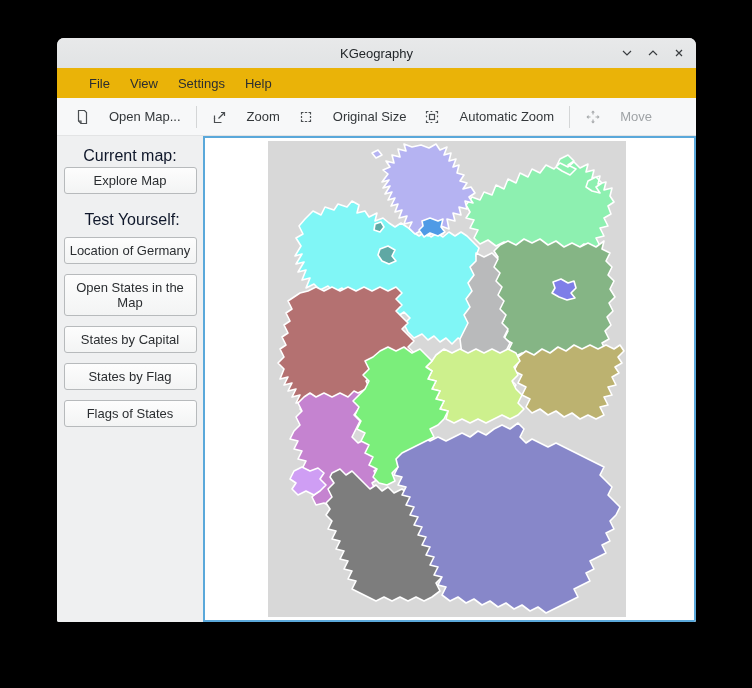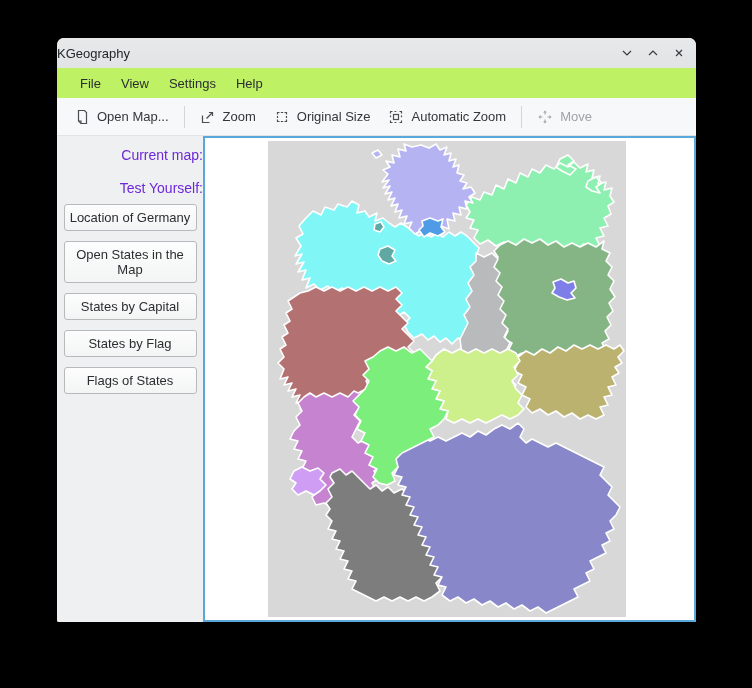--- a/index.html
+++ b/index.html
@@ -7,41 +7,41 @@
     width:752px;height:688px;background:#000;position:relative;overflow:hidden;
     font-family:"Liberation Sans", sans-serif;
   }
   .window{
     position:absolute;left:57px;top:38px;width:639px;height:584px;
     background:#eff0f1;border-radius:7px 7px 2px 2px;overflow:hidden;
     display:flex;flex-direction:column;
   }
   .titlebar{
     height:30px;background:linear-gradient(#e8e9ea,#e1e3e4);
-    display:flex;align-items:center;position:relative;
+    display:flex;align-items:center;justify-content:center;position:relative;
     flex:0 0 auto;
   }
   .title{font-size:13px;color:#23272a;}
   .win-controls{position:absolute;right:10px;top:0;height:30px;display:flex;align-items:center;gap:11px;}
   .win-btn{width:15px;height:15px;display:flex;align-items:center;justify-content:center;cursor:default;}
   .menubar{
-    height:30px;background:#bef264;display:flex;align-items:center;
-    padding-left:13px;flex:0 0 auto;
+    height:30px;background:#eab308;display:flex;align-items:center;
+    padding-left:22px;flex:0 0 auto;
   }
   .menu-item{padding:5px 10px;font-size:13px;color:#2b2e31;border-radius:3px;}
   .toolbar{
     height:37px;background:#f7f8f9;display:flex;align-items:center;
     padding-left:8px;flex:0 0 auto;border-bottom:1px solid #e3e4e5;
   }
-  .tool-btn{display:flex;align-items:center;gap:7px;padding:6px 9px;font-size:13px;color:#33373a;border-radius:3px;justify-content:center;}
+  .tool-btn{display:flex;align-items:center;gap:19px;padding:6px 9px;font-size:13px;color:#33373a;border-radius:3px;justify-content:center;}
   .tool-btn.disabled{color:#9fa3a6;}
   .tool-sep{width:1px;height:22px;background:#d4d6d7;margin:0 6px;}
   .content{flex:1;display:flex;min-height:0;}
   .sidebar{width:146px;flex:0 0 auto;background:#eff0f1;padding-top:9px;box-sizing:border-box;}
-  .side-label{font-size:14px;color:#6d28d9;text-align:right;margin:2px 0 2px 0;}
+  .side-label{font-size:16px;color:#0f172a;text-align:center;margin:2px 0 2px 0;}
   .side-label.bold{font-weight:bold;margin-bottom:9px;}
   .side-label.section{margin:17px 0 8px 4px;}
   .side-btn{
     display:block;width:133px;margin:0 auto 10px auto;padding:5px 2px;
     background:linear-gradient(#fdfdfd,#f3f4f4);
     border:1px solid #b7babc;border-radius:3px;
     font-size:13px;color:#2b2e31;text-align:center;box-sizing:border-box;
     font-family:"Liberation Sans", sans-serif;
   }
   .side-btn.explore{margin-bottom:4px;}
@@ -138,20 +138,21 @@
         </svg>
       </span>
       <span>Move</span>
     </div>
   </div>
 
   <div class="content">
 
     <div class="sidebar">
       <div class="side-label">Current map:</div>
+      <button class="side-btn explore">Explore Map</button>
       <div class="side-label section">Test Yourself:</div>
       <button class="side-btn">Location of Germany</button>
       <button class="side-btn">Open States in the Map</button>
       <button class="side-btn">States by Capital</button>
       <button class="side-btn">States by Flag</button>
       <button class="side-btn">Flags of States</button>
     </div>
 
     <div class="map-view">
       <div class="map-image">

